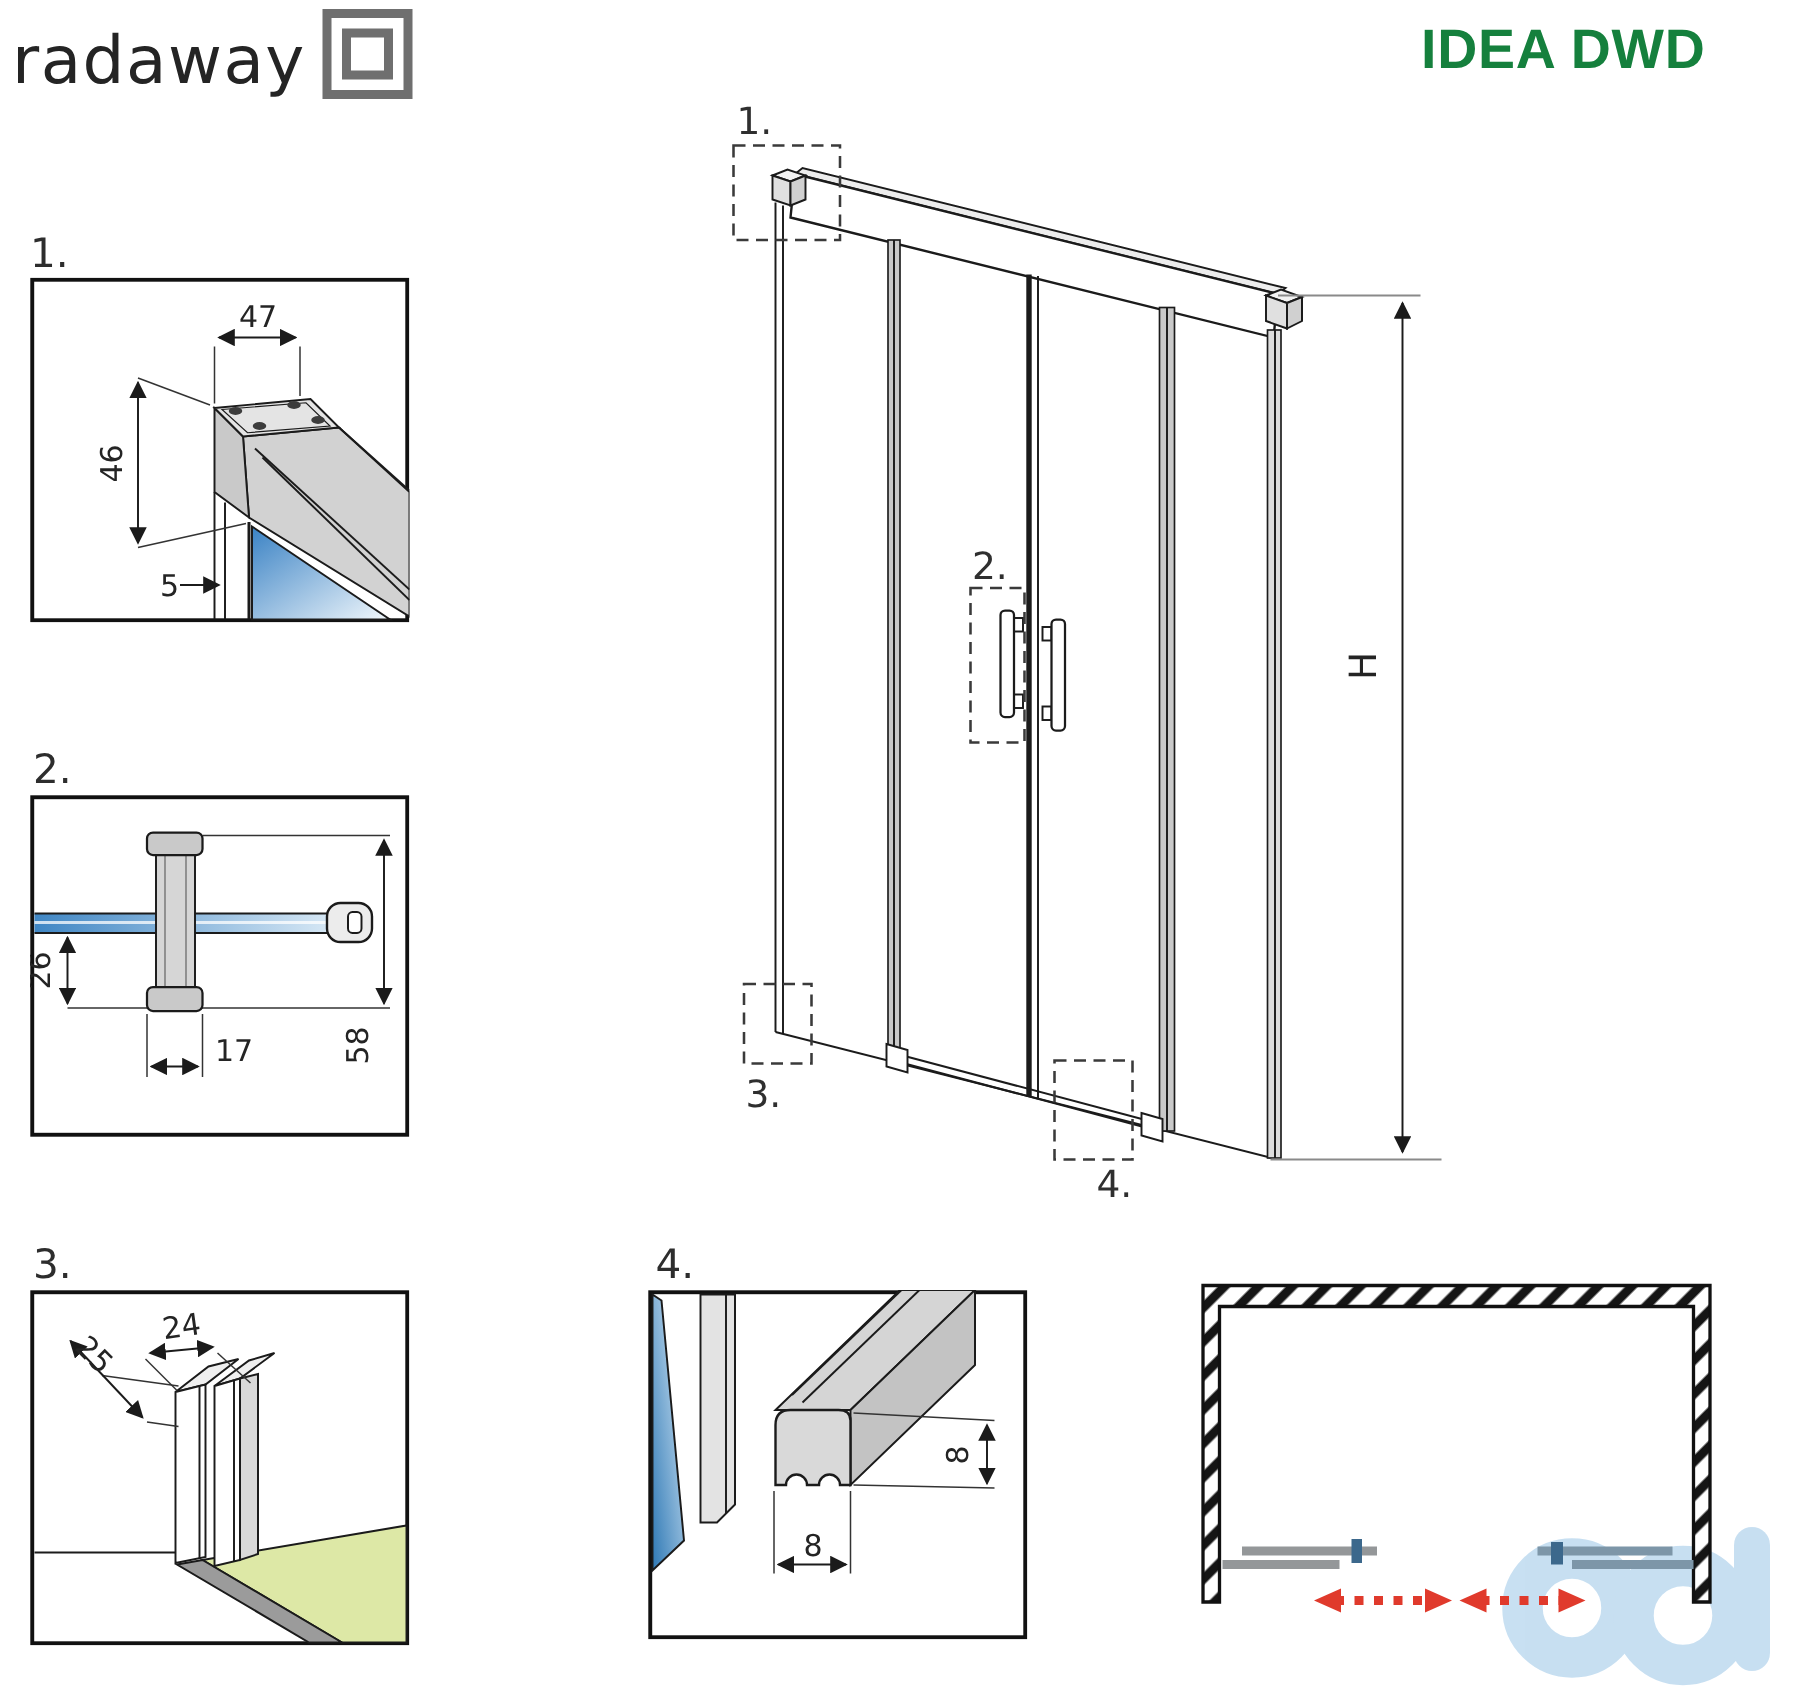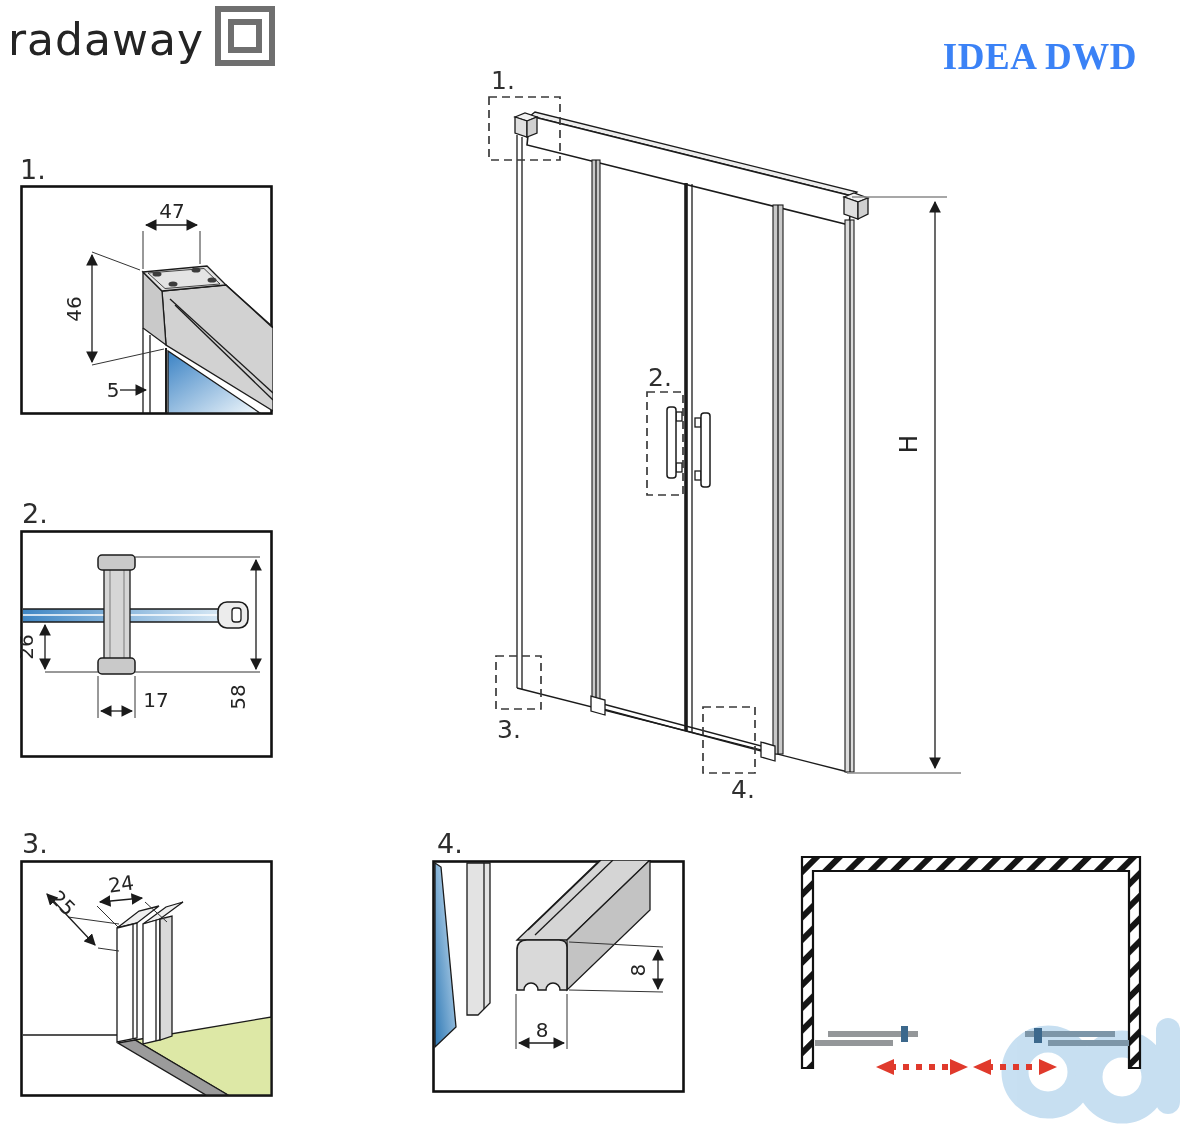--- a/index.html
+++ b/index.html
@@ -1,21 +1,21 @@
 <!DOCTYPE html>
 <html><head>
 <meta charset="utf-8">
 <style>
   html,body{margin:0;padding:0;}
   body{width:1200px;height:1136px;background:#ffffff;position:relative;
        font-family:"DejaVu Sans",sans-serif;overflow:hidden;}
   .abs{position:absolute;}
   .panel-label{font-size:27px;color:#2d2d2d;line-height:1;}
-  .title{font-size:37px;font-weight:bold;color:#3b82f6;letter-spacing:.5px;
-         font-family:Liberation Serif, serif;margin-top:23px;}
+  .title{font-size:37px;font-weight:bold;color:#15803d;letter-spacing:.5px;
+         font-family:Liberation Sans, sans-serif;}
   svg text{fill:#242424;font-family:"DejaVu Sans",sans-serif;}
   text.dim{font-size:20px;}
   text.callout{font-size:25px;fill:#2f2f2f;}
   .ln{stroke:#1b1b1b;stroke-width:1.3;fill:none;}
 </style>
 </head>
 <body>
 
 <svg class="abs" style="left:8px;top:6px" width="290" height="70" viewBox="0 0 290 70">
   <text x="0" y="49" font-size="44" letter-spacing="1" fill="#6f6f6f">radaway</text>

